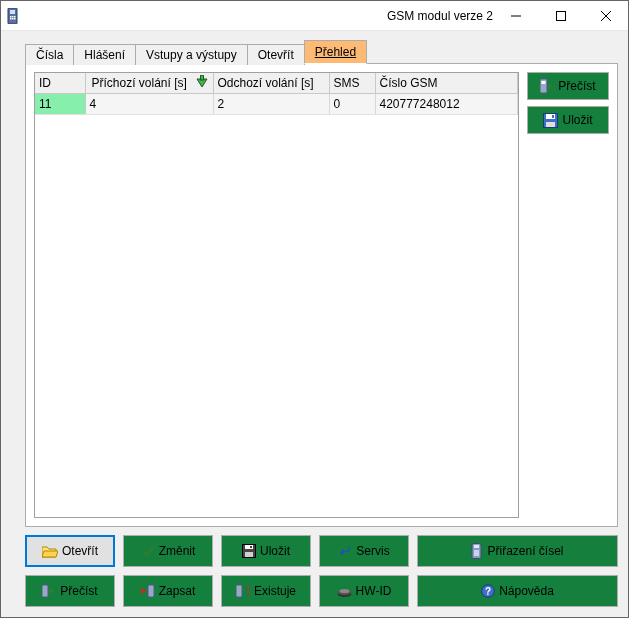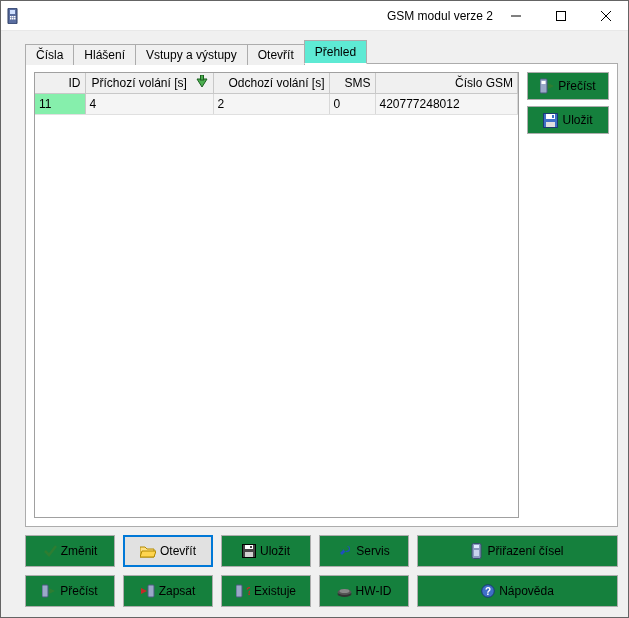--- a/index.html
+++ b/index.html
@@ -8,28 +8,28 @@
 
   .titlebar { height: 30px; display: flex; align-items: center; padding-left: 6px; background: #fff; border-bottom: 1px solid #e8e8e8; text-align: right; }
   .titlebar .app-icon { width: 16px; height: 16px; margin-right: 6px; }
   .titlebar .title { flex: 1; font-size: 12px; color: #000; }
   .titlebar .winbtn { width: 45px; height: 29px; display: flex; align-items: center; justify-content: center; color: #000; font-size: 14px; }
 
   .client { flex: 1; padding: 8px 10px 10px 24px; display: flex; flex-direction: column; background: #f0f0f0; }
 
   .tabs-row { display: flex; align-items: flex-end; }
   .tab { padding: 4px 10px 4px 10px; border: 1px solid #acacac; border-bottom: none; background: #f0f0f0; margin-right: -1px; position: relative; top: 1px; cursor: default; font-size: 12px; }
-  .tab.active { background: #5eead4; z-index: 2; top: 1px; border-bottom: 1px solid #fff; }
+  .tab.active { background: #fdba74; z-index: 2; top: 1px; border-bottom: 1px solid #fff; text-decoration: underline; }
   .tab:not(.active) { top: 2px; padding-top: 3px; padding-bottom: 3px; }
 
   .tabpage { flex: 1; border: 1px solid #acacac; background: #fff; padding: 8px; display: flex; gap: 8px; }
 
   .grid-wrap { flex: 1; border: 1px solid #a0a0a0; background: #fff; overflow: hidden; }
   table.grid { width: 100%; border-collapse: collapse; font-size: 12px; }
-  table.grid th { background: #f0f0f0; border-right: 1px solid #c8c8c8; border-bottom: 1px solid #c8c8c8; padding: 3px 4px; font-weight: normal; text-align: right; position: relative; }
+  table.grid th { background: #f0f0f0; border-right: 1px solid #c8c8c8; border-bottom: 1px solid #c8c8c8; padding: 3px 4px; font-weight: normal; text-align: left; position: relative; }
   table.grid th.sortcol { text-align: left; padding-left: 6px; }
   table.grid th .sort-icon { position: absolute; right: 4px; top: 2px; }
   table.grid td { border-right: 1px solid #d8d8d8; border-bottom: 1px solid #e0e0e0; padding: 3px 4px; background: #f5f5f5; }
   table.grid td:first-child { background: #86efac; border-right: 1px solid #c8c8c8; }
 
   .sidebtns { display: flex; flex-direction: column; gap: 6px; width: 82px; }
   .btn { display: flex; align-items: center; justify-content: center; gap: 4px; height: 28px; border: 1px solid #adadad; background: #15803d; font-size: 12px; cursor: default; padding: 0 6px; }
 
   .bottombar { padding-top: 8px; display: flex; flex-direction: column; gap: 8px; }
   .bottomrow { display: flex; gap: 8px; }
@@ -140,36 +140,36 @@
               </svg>
             </span>
           <span>Uložit</span>
         </div>
       </div>
 
     </div>
 
     <div class="bottombar">
       <div class="bottomrow">
-        <div class="btn">
-          <span>
-              <svg width="14" height="14">
-                <polyline points="2,7 6,11 13,2" fill="none" stroke="#2e7d32" stroke-width="2.5"></polyline>
-              </svg>
-            </span>
-          <span>Změnit</span>
-        </div>
         <div class="btn primary">
           <span>
               <svg width="16" height="13">
                 <polygon points="0,2 5,2 7,4 14,4 14,12 0,12" fill="#ffe082" stroke="#b28900"></polygon>
                 <polygon points="2,6 16,6 14,12 0,12" fill="#ffd54f" stroke="#b28900"></polygon>
               </svg>
             </span>
           <span>Otevřít</span>
+        </div>
+        <div class="btn">
+          <span>
+              <svg width="14" height="14">
+                <polyline points="2,7 6,11 13,2" fill="none" stroke="#2e7d32" stroke-width="2.5"></polyline>
+              </svg>
+            </span>
+          <span>Změnit</span>
         </div>
         <div class="btn">
           <span>
               <svg width="14" height="14">
                 <rect x="0.5" y="0.5" width="13" height="13" fill="#454545" stroke="#000"></rect>
                 <rect x="3" y="1" width="8" height="4" fill="#fff"></rect>
                 <rect x="3" y="8" width="8" height="5" fill="#d0d0d0"></rect>
                 <rect x="8" y="2" width="2" height="2" fill="#454545"></rect>
               </svg>
             </span>

